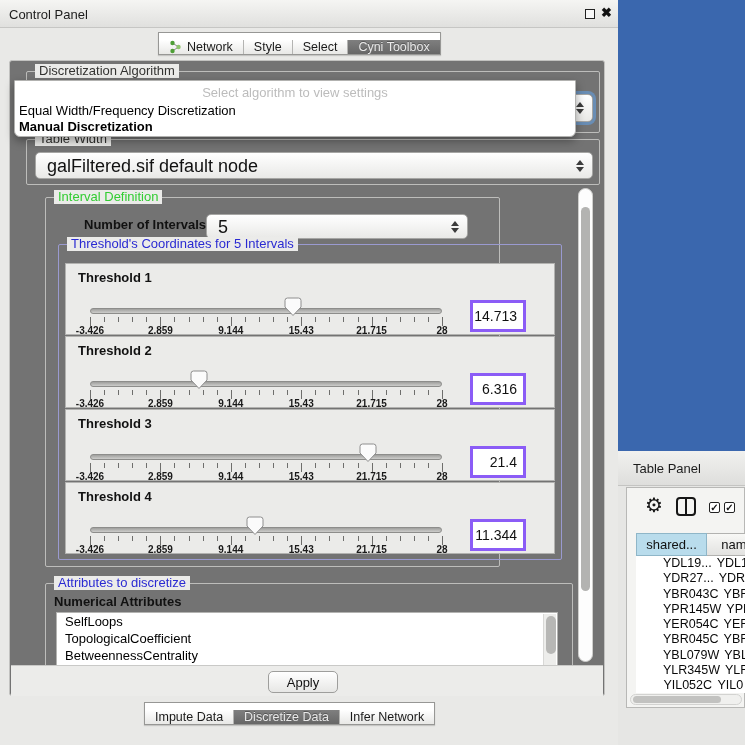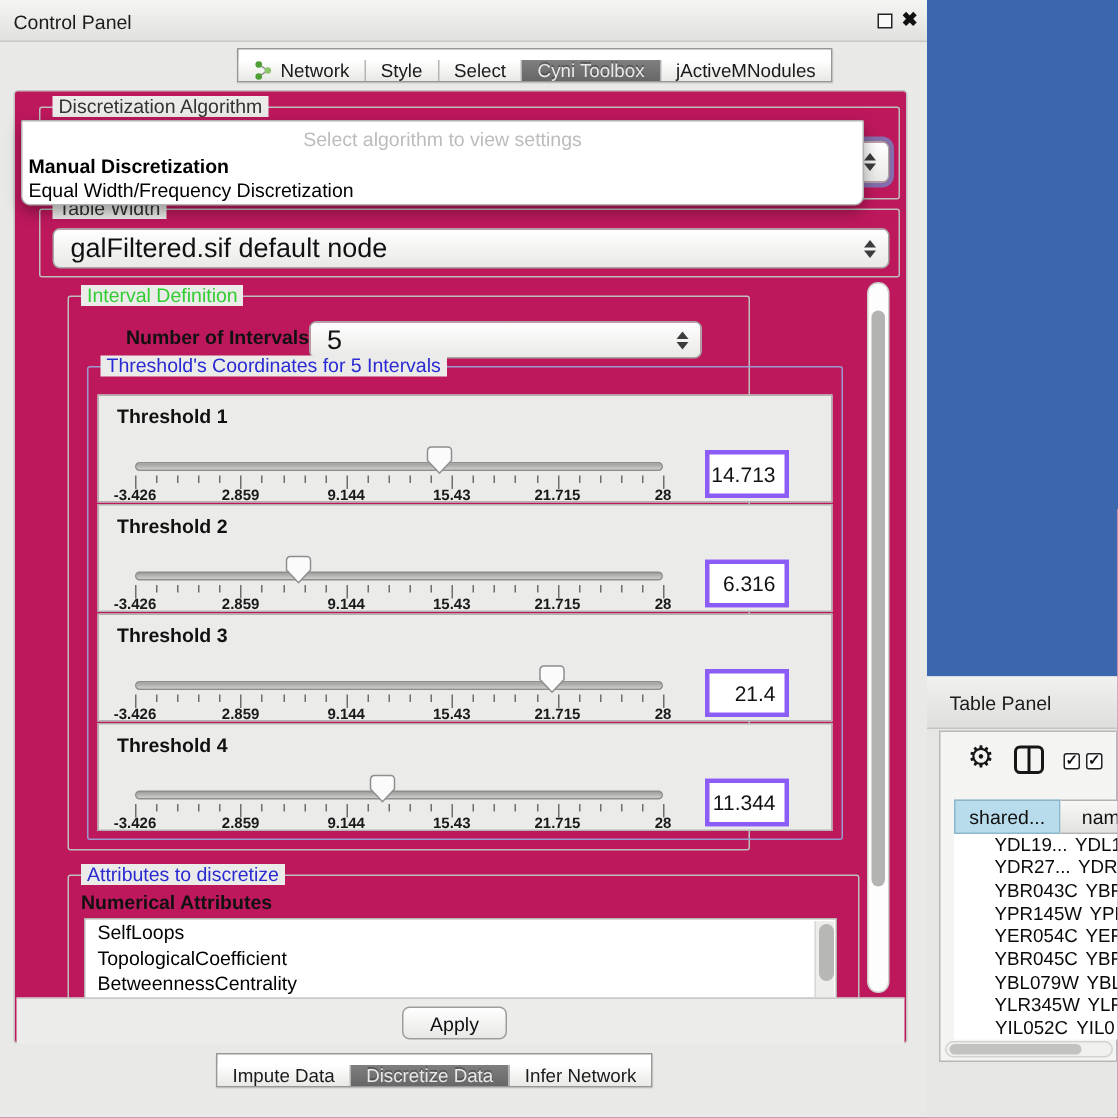--- a/index.html
+++ b/index.html
@@ -20,21 +20,21 @@
   .seg-top{left:158px;top:32px;}
   .seg-bottom{left:144px;top:702px;}
   .seg-btn{display:flex;align-items:center;padding:0 10px;font-size:12.5px;color:#1a1a1a;
     background:linear-gradient(#ffffff,#e8e8e6);border-left:1px solid #b4b4b2;white-space:nowrap;cursor:default;}
   .seg-btn:first-child{border-left:none;}
   .seg-btn.selected{background:linear-gradient(#7f7f7f,#676767);color:#e9e9e9;text-shadow:0 -1px 0 rgba(0,0,0,.3);}
   .net-tab-icon{display:inline-block;margin-right:5px;line-height:0;}
 
   
   .inner-panel{position:absolute;left:9px;top:60px;width:596px;height:636px;
-    border:1px solid #c2c2c0;border-radius:3px;background:#be185d;}
+    border:1px solid #c2c2c0;border-radius:3px;background:#737373;}
 
   .group{position:absolute;border:1px solid #bdbdbb;border-radius:2px;}
   .group-title{position:absolute;top:-8px;left:8px;background:#ebebe9;padding:0 4px;font-size:13px;line-height:14px;}
   .t-dark{color:#333331;}
   .t-green{color:#32cd32;}
   .t-blue{color:#2a2ad2;}
 
   
   .combo{position:absolute;border:1px solid #a6a6a4;border-radius:5px;
     background:linear-gradient(#ffffff,#e9e9e7);font-size:18px;color:#111;cursor:default;}
@@ -133,23 +133,20 @@
         <span>Network</span>
       </div>
       <div class="seg-btn">
         <span>Style</span>
       </div>
       <div class="seg-btn">
         <span>Select</span>
       </div>
       <div class="seg-btn selected">
         <span>Cyni Toolbox</span>
-      </div>
-      <div class="seg-btn">
-        <span>jActiveMNodules</span>
       </div>
     </div>
 
   <div class="inner-panel">
 
     <div class="group" style="left:16px;top:10px;width:574px;height:62px;">
       <div class="group-title t-dark">Discretization Algorithm</div>
       <div class="combo focus-ring" style="left:8px;top:22px;width:558px;height:28px;">
         <span class="updown"></span>
       </div>
@@ -371,22 +368,22 @@
     </div>
   </div>
 
   <div class="vsb">
     <div class="vsb-thumb"></div>
   </div>
 
   <div class="algo-popup">
     <div class="popup-hint">Select algorithm to view settings</div>
     <div class="popup-list">
+        <div class="popup-item">Equal Width/Frequency Discretization</div>
         <div class="popup-item bold">Manual Discretization</div>
-        <div class="popup-item">Equal Width/Frequency Discretization</div>
       </div>
   </div>
 
   <div class="seg seg-bottom">
       <div class="seg-btn">
         <span>Impute Data</span>
       </div>
       <div class="seg-btn selected">
         <span>Discretize Data</span>
       </div>

